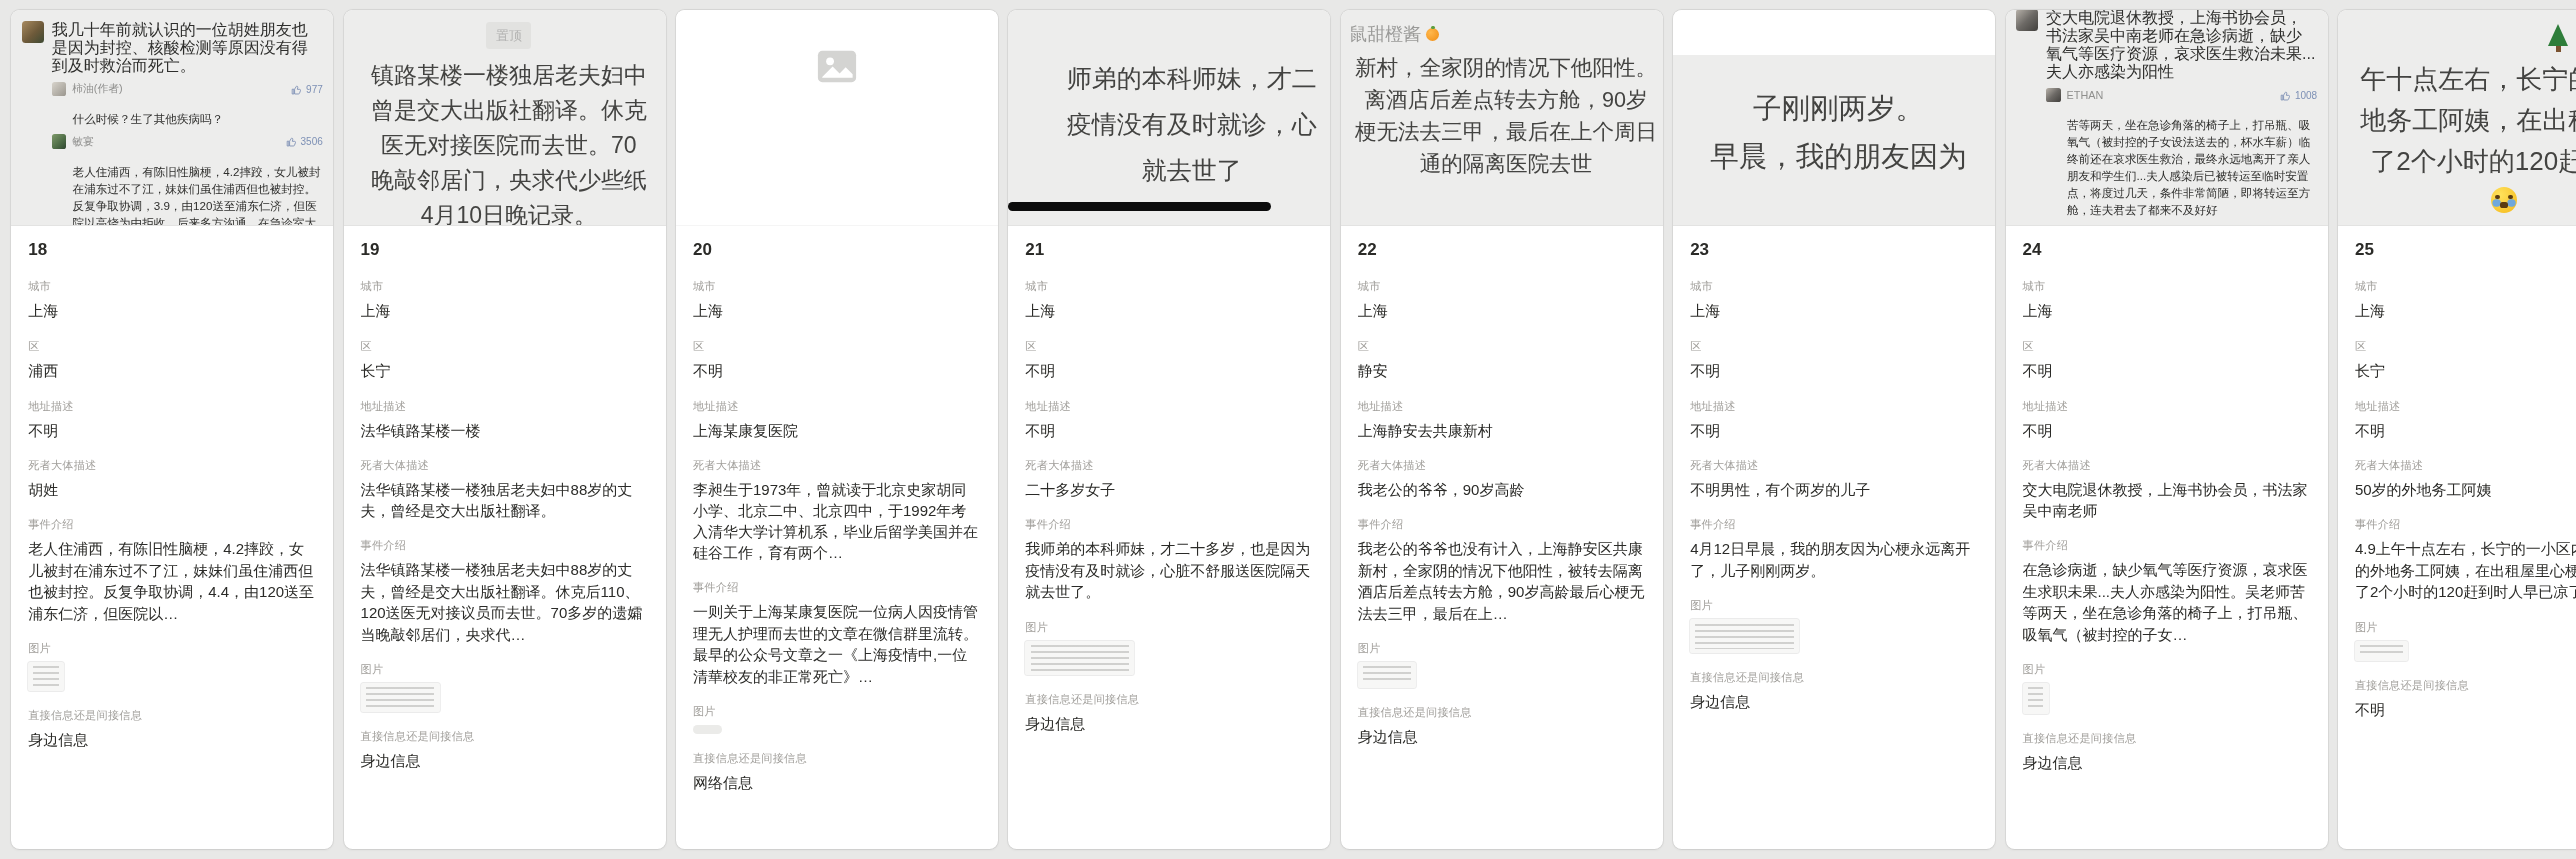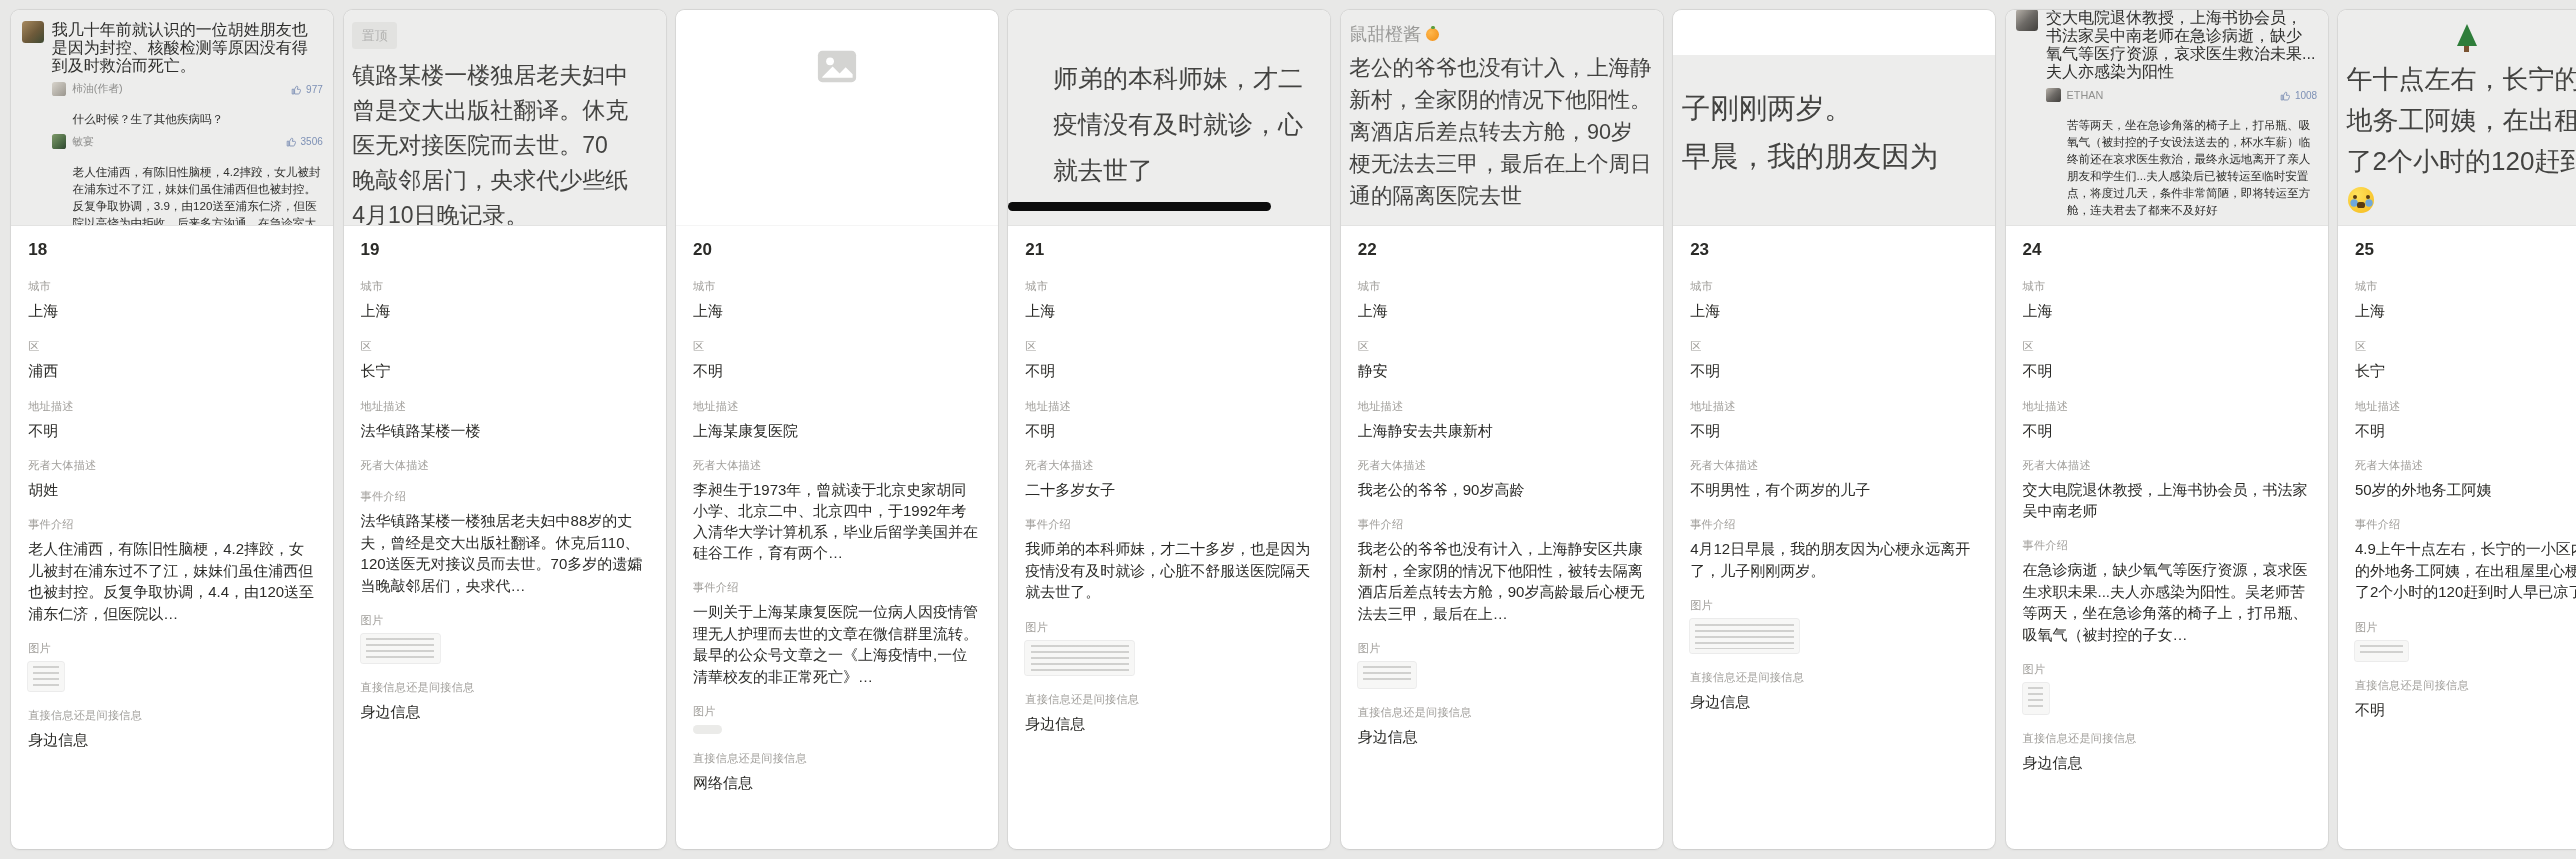--- a/index.html
+++ b/index.html
@@ -38,21 +38,21 @@
   .cm-main-text{font-size:16px;line-height:18px;color:#2e2e2c;}
   .cm-replies{margin:7px 0 0 30px;}
   .cm-reply{margin-bottom:7px;}
   .cm-reply-head{display:flex;align-items:center;}
   .cm-name{font-size:10.8px;color:#8f8f8d;flex:1 1 auto;}
   .cm-likes{font-size:10px;color:#7d90b5;display:flex;align-items:center;white-space:nowrap;}
   .cm-likes svg{margin-right:3.5px;}
   .cm-reply-text{font-size:11.6px;line-height:17px;color:#2e2e2c;margin:14px 0 0 21px;white-space:pre-line;}
   .cut-top{margin-top:-12px;}
   
-  .bt{padding:12px 0 0 8.6px;}
+  .bt{padding:12px 0 0 8.6px;text-align:center;}
   .bt-lines{color:#434341;white-space:nowrap;filter:blur(0.3px);}
   .bt-l{overflow:visible;}
   .pin-badge{
     display:inline-block;margin:0 0 8.6px 0;padding:4.3px 9.5px;border-radius:3.5px;
     background:#e2e2e0;color:#b3b3b1;font-size:13px;
   }
   .redact{height:9.5px;background:#0c0c0c;border-radius:5.2px;margin-top:8.6px;}
   .post-name{font-size:18px;color:#9a9a98;margin-bottom:5.2px;display:flex;align-items:center;}
   .white-strip{height:45px;background:#ffffff;margin:-12px 0 29px -8.6px;}
   
@@ -180,20 +180,21 @@
       <div class="field">
         <div class="flabel">区</div>
         <div class="fvalue v-one">长宁</div>
       </div>
       <div class="field">
         <div class="flabel">地址描述</div>
         <div class="fvalue v-one">法华镇路某楼一楼</div>
       </div>
       <div class="field">
         <div class="flabel">死者大体描述</div>
+        <div class="fvalue v-deceased">法华镇路某楼一楼独居老夫妇中88岁的丈夫，曾经是交大出版社翻译。</div>
       </div>
       <div class="field">
         <div class="flabel">事件介绍</div>
         <div class="fvalue v-event">法华镇路某楼一楼独居老夫妇中88岁的丈夫，曾经是交大出版社翻译。休克后110、120送医无对接议员而去世。70多岁的遗孀当晚敲邻居们，央求代…</div>
       </div>
       <div class="field">
         <div class="flabel">图片</div>
         <div class="thumb t-md"></div>
       </div>
       <div class="field">
@@ -286,21 +287,20 @@
         <div class="fvalue v-one">身边信息</div>
       </div>
     </div>
   </div>
 
   <div class="card">
     <div class="preview">
         <div class="bt">
           <div class="post-name">鼠甜橙酱<span class="e-orange"></span></div>
           <div class="bt-lines" style="font-size: 21.6px; line-height: 32px;">
-            <div class="bt-l">老公的爷爷也没有计入，上海静</div>
             <div class="bt-l">新村，全家阴的情况下他阳性。</div>
             <div class="bt-l">离酒店后差点转去方舱，90岁</div>
             <div class="bt-l">梗无法去三甲，最后在上个周日</div>
             <div class="bt-l">通的隔离医院去世</div>
           </div>
         </div>
       </div>
     <div class="body">
       <div class="num">22</div>
       <div class="field">

